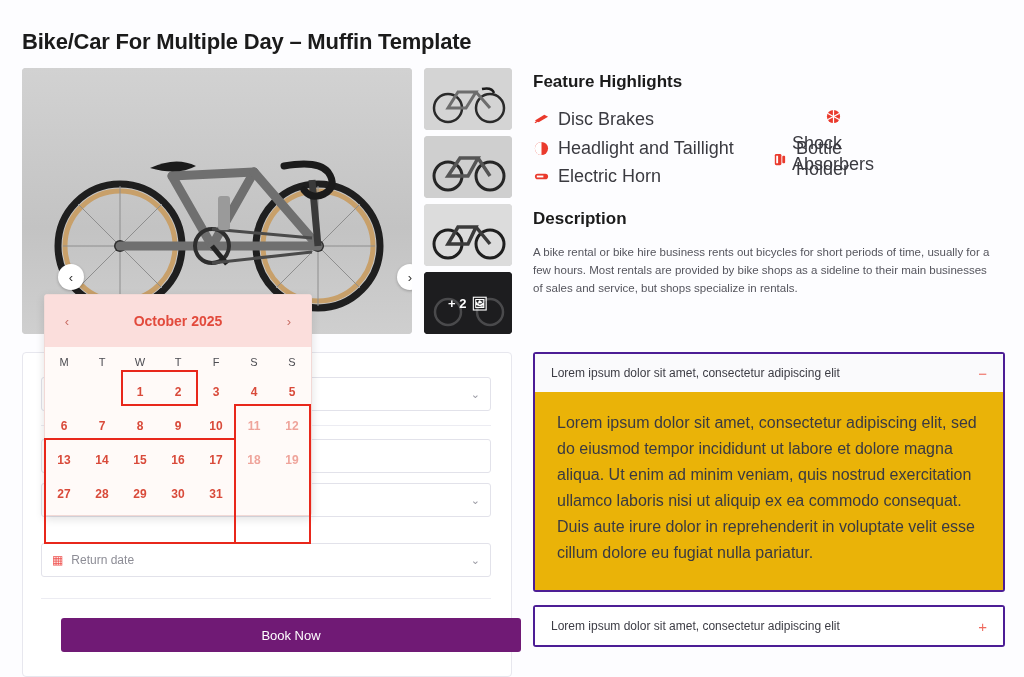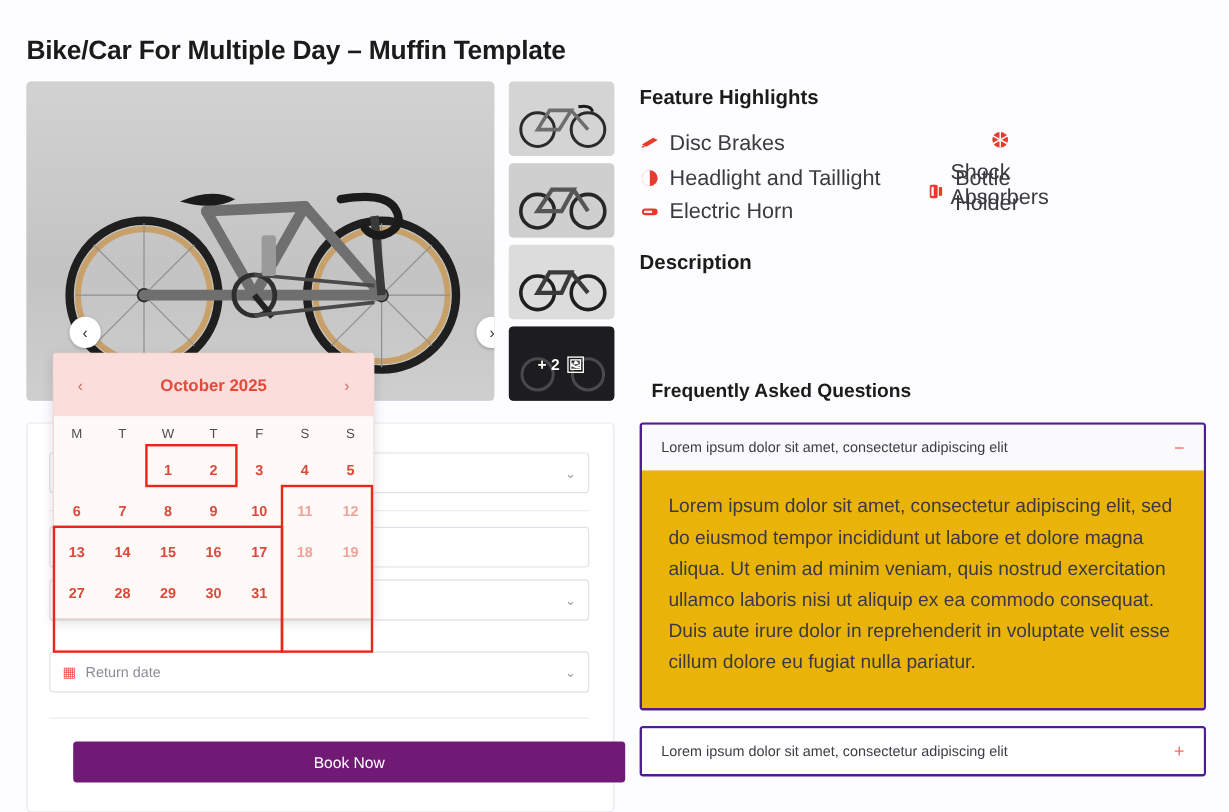--- a/index.html
+++ b/index.html
@@ -525,22 +525,22 @@
       <svg width="15" height="15" viewBox="0 0 16 16">
           <rect x="3" y="2" width="7" height="12" rx="1.5" fill="#ea3a2d"></rect>
           <rect x="11" y="4" width="3" height="8" rx="1" fill="#ea3a2d"></rect>
           <rect x="4.5" y="4" width="2" height="8" fill="#fff"></rect>
         </svg>
     </span>
     <span>Bottle Holder</span>
   </div>
 
   <div class="desc-title">Description</div>
-
-  <div class="faq-title">Frequently Asked Questions</div>
+  <div class="desc-body">A bike rental or bike hire business rents out bicycles for short periods of time, usually for a few hours. Most rentals are provided by bike shops as a sideline to their main businesses of sales and service, but shops specialize in rentals.</div>
+
 
   <div class="faq-panel" id="faq-0">
     <div class="faq-q">
       <span>Lorem ipsum dolor sit amet, consectetur adipiscing elit</span>
       <span class="faq-sign">−</span>
     </div>
     <div class="faq-a">Lorem ipsum dolor sit amet, consectetur adipiscing elit, sed do eiusmod tempor incididunt ut labore et dolore magna aliqua. Ut enim ad minim veniam, quis nostrud exercitation ullamco laboris nisi ut aliquip ex ea commodo consequat. Duis aute irure dolor in reprehenderit in voluptate velit esse cillum dolore eu fugiat nulla pariatur.</div>
   </div>
 
   <div class="faq-panel" id="faq-1">

